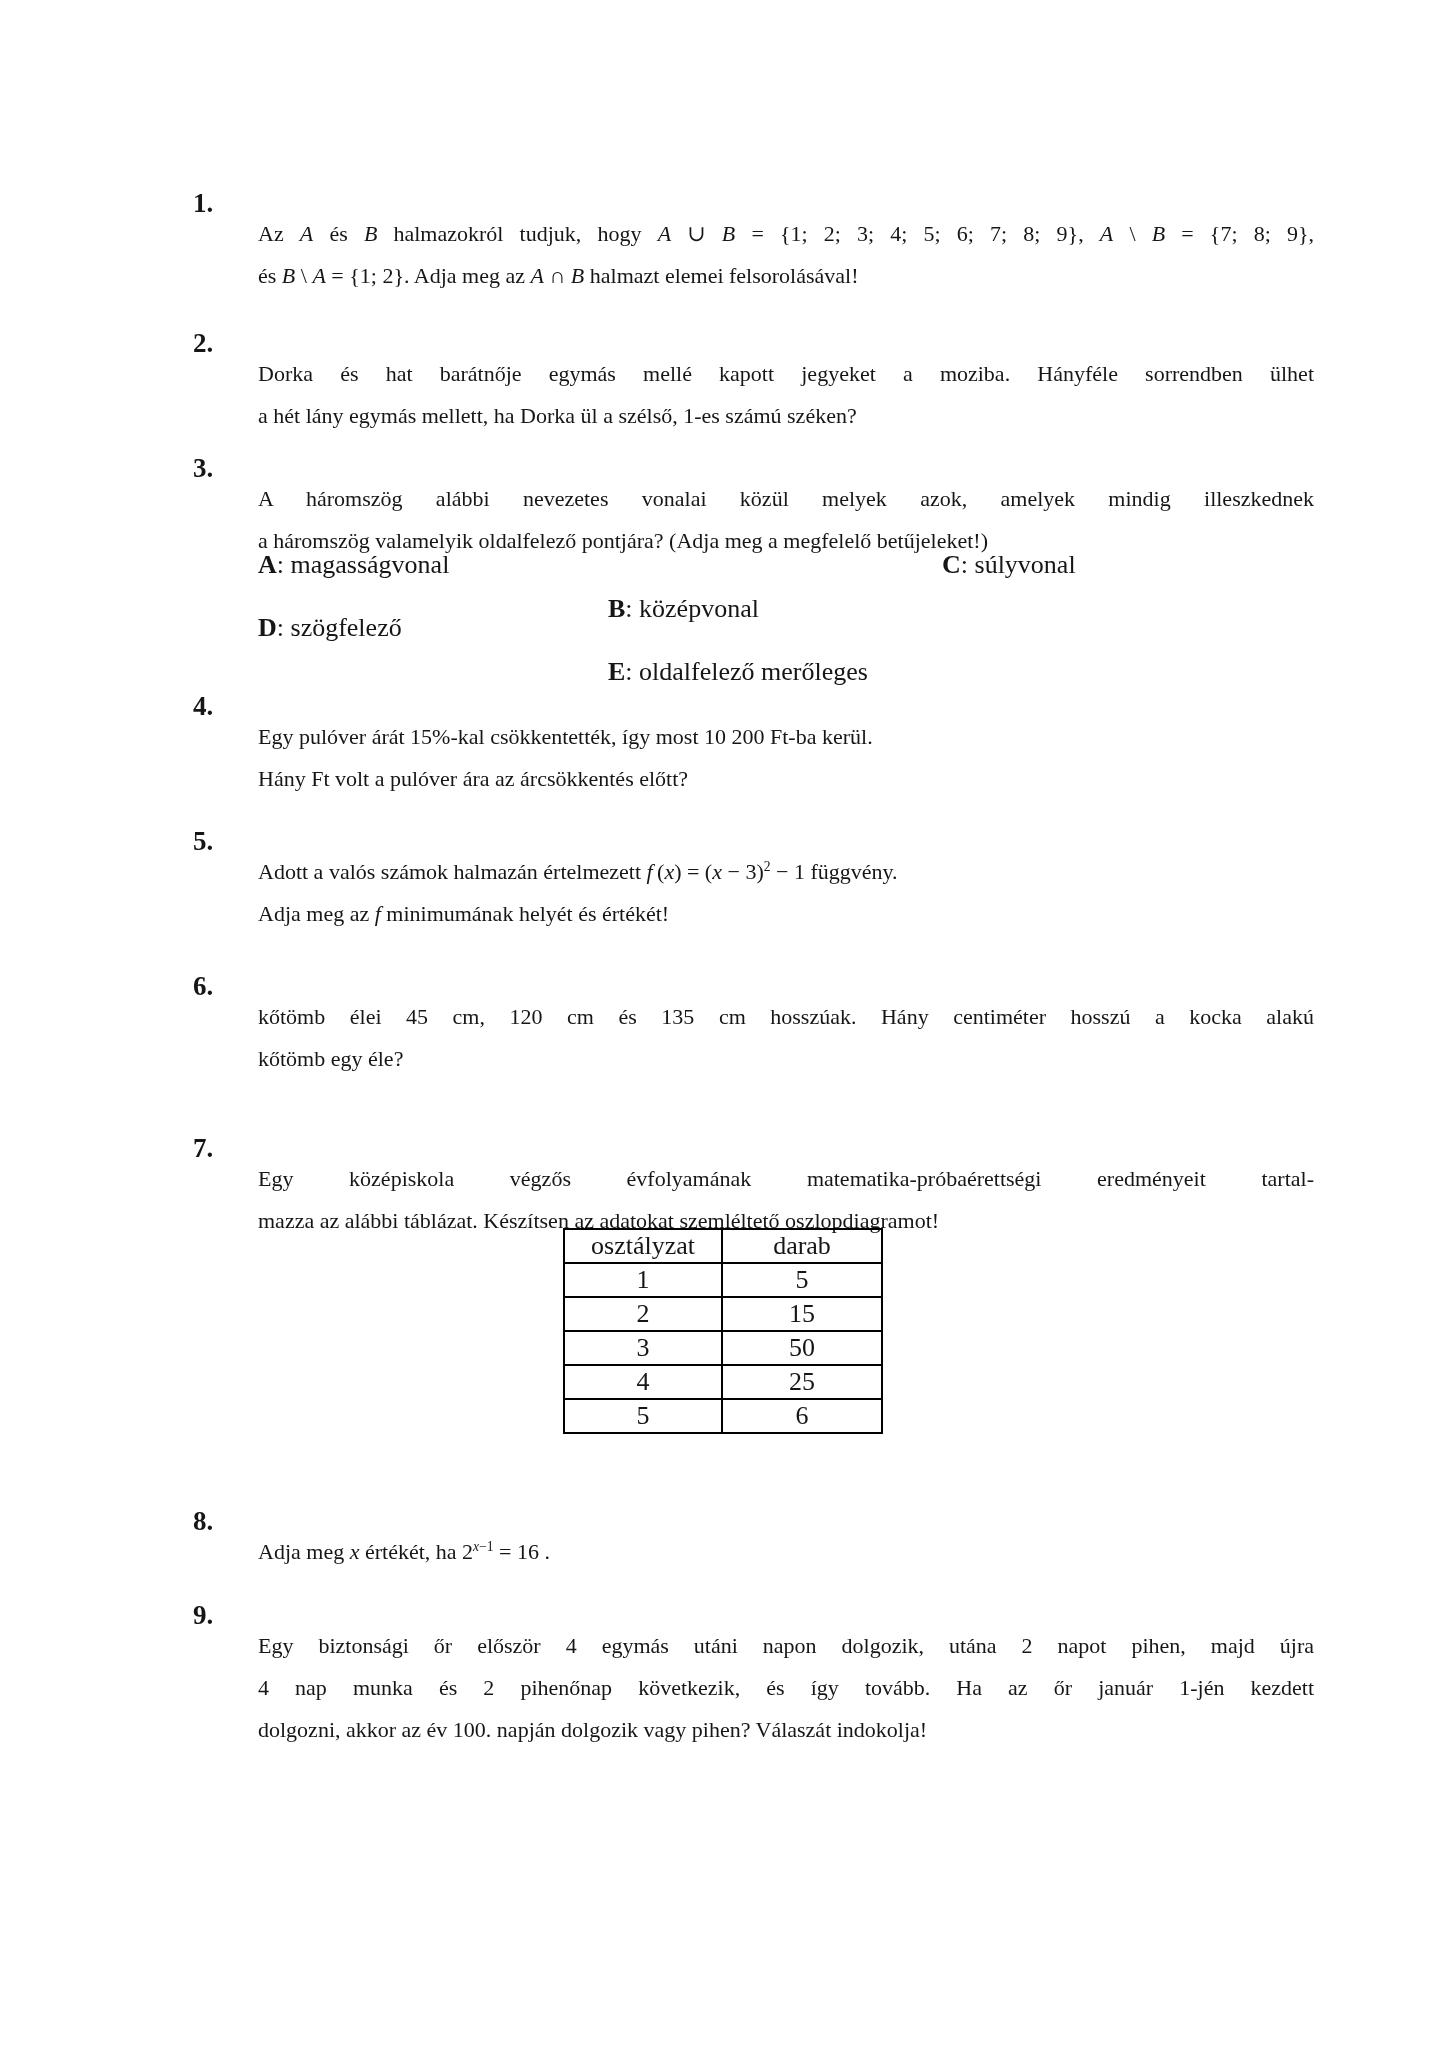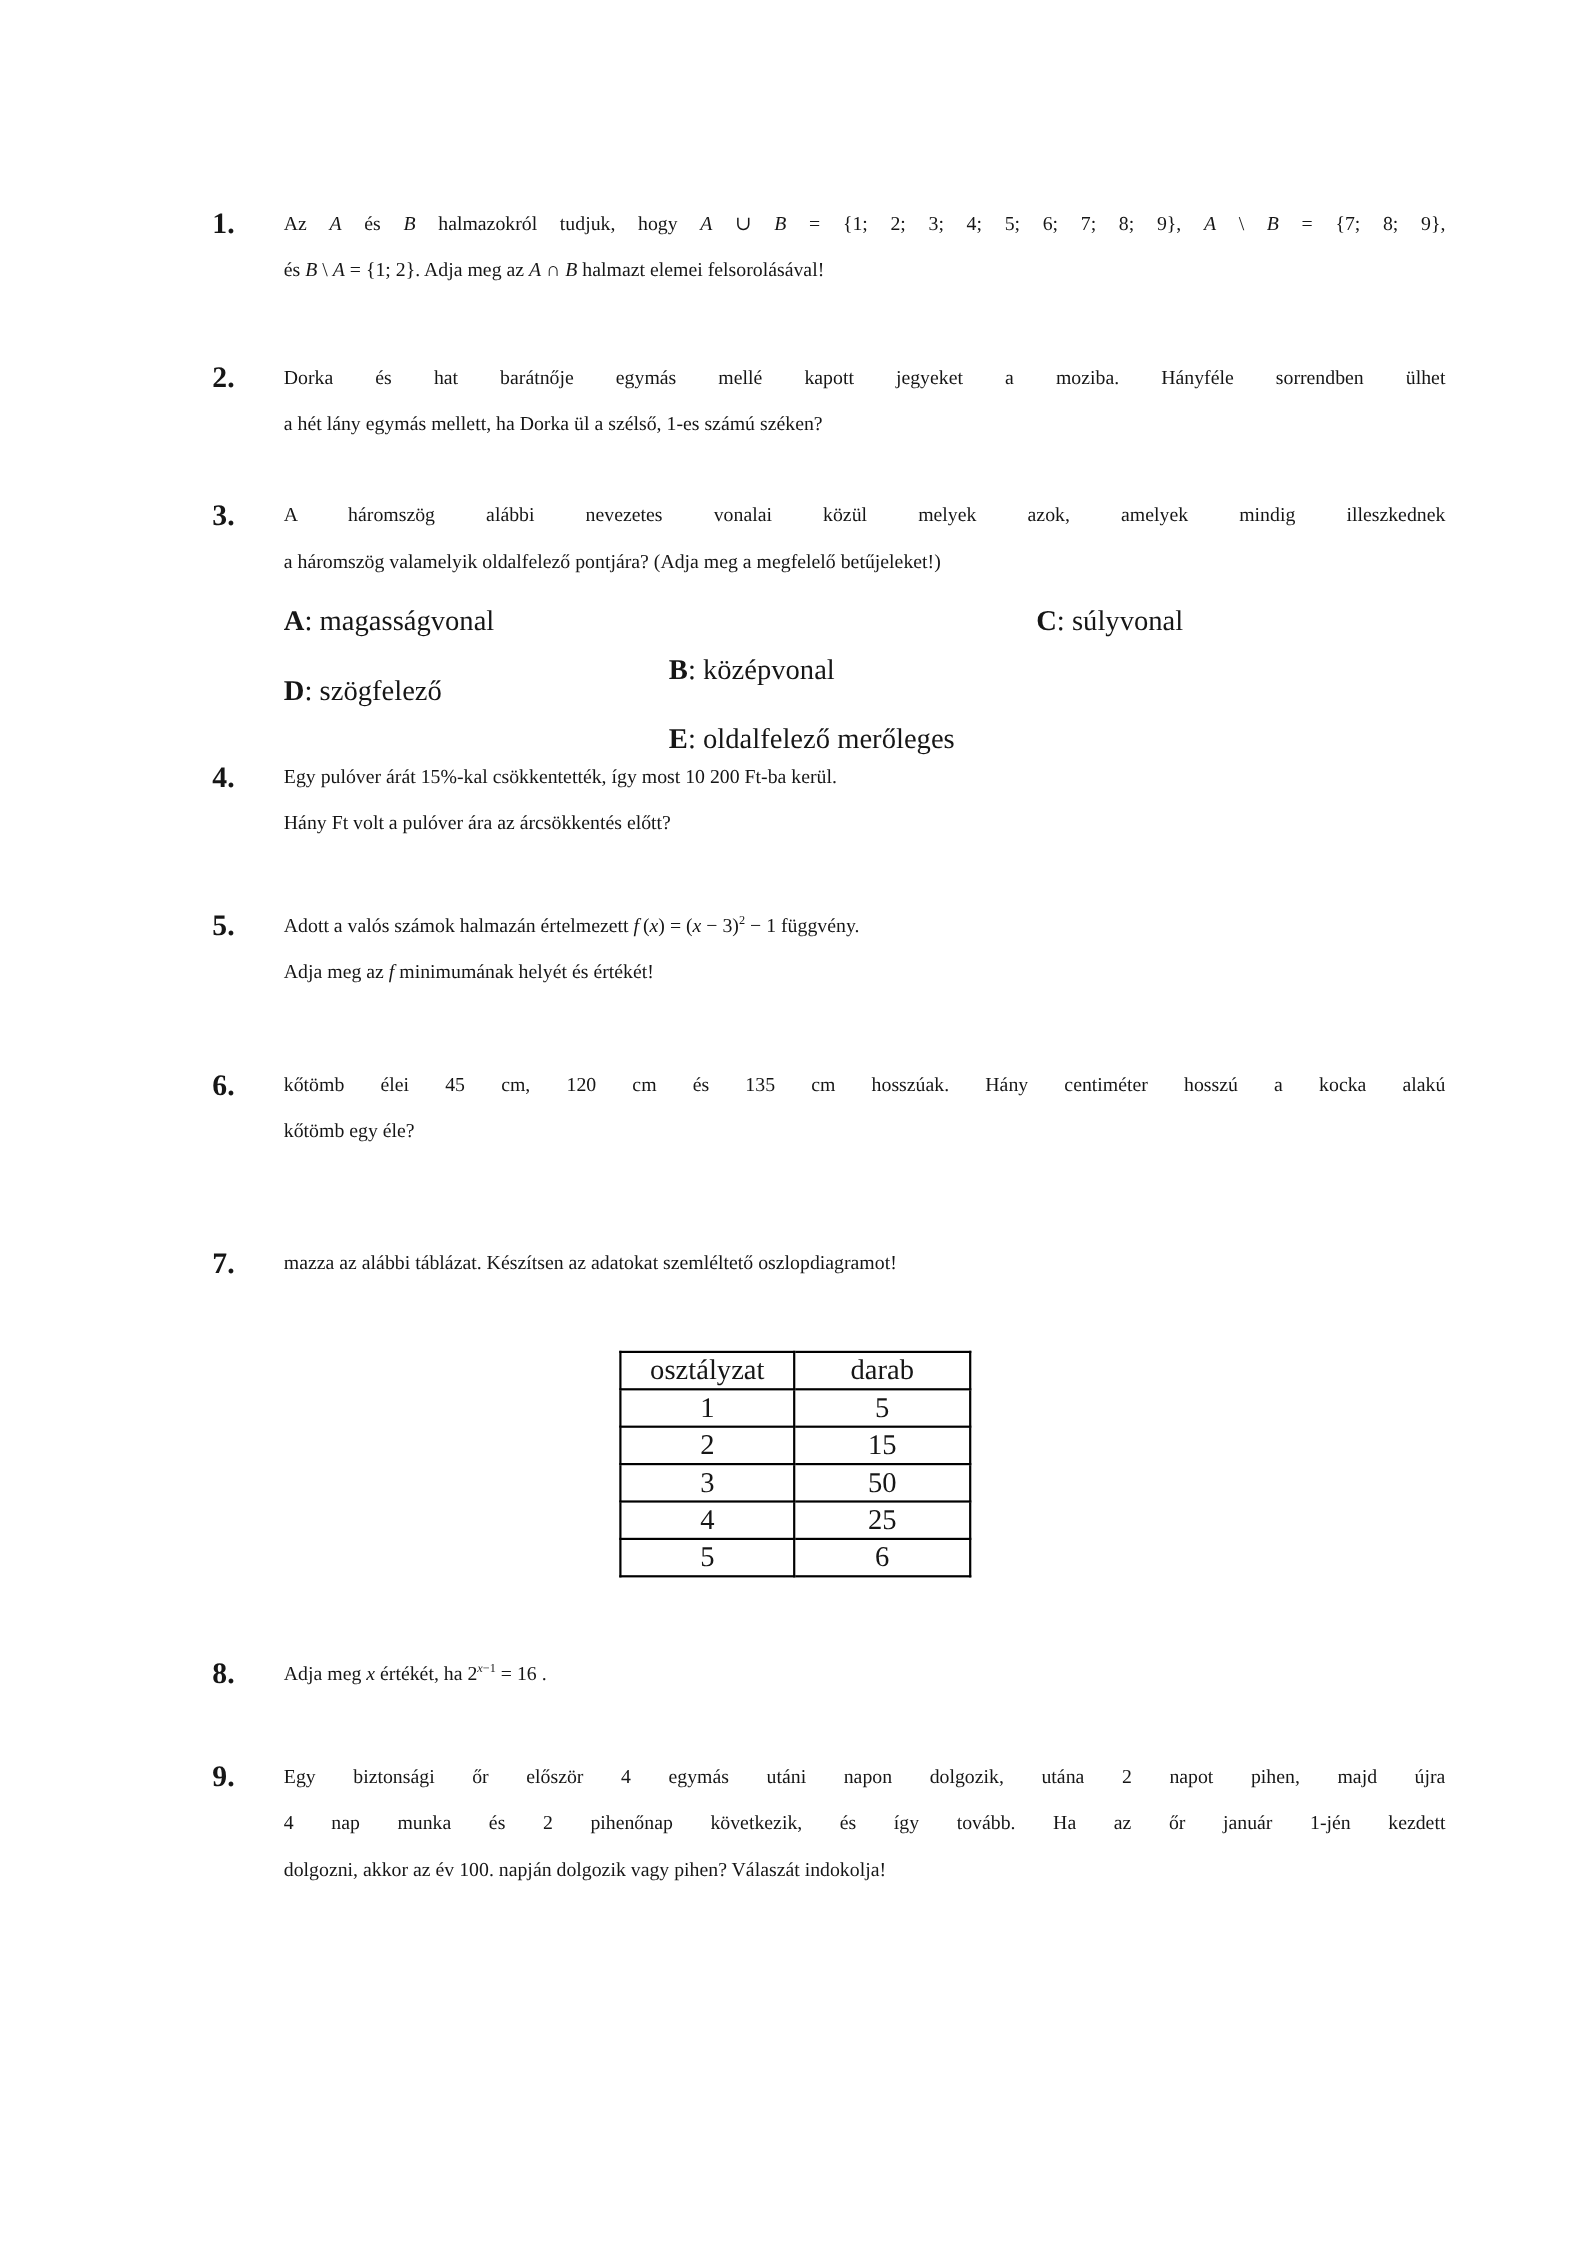--- a/index.html
+++ b/index.html
@@ -10,21 +10,21 @@
     background: #ffffff;
     font-family: "Liberation Serif", "DejaVu Serif", serif;
     color: #161616;
     overflow: hidden;
   }
   .problem { position: absolute; left: 193px; }
   .pnum {
     position: absolute; left: 0; top: 0;
     font-weight: bold; font-size: 27px; line-height: 42px;
   }
-  .ptext { margin-left: 65px; width: 1056px; font-size: 18px; line-height: 42px; }
+  .ptext { margin-left: 65px; width: 1056px; font-size: 22px; line-height: 42px; margin-top: 31px; }
   .line { white-space: nowrap; }
   .line.just { text-align: justify; text-align-last: justify; }
   sup { font-size: 62%; line-height: 0; vertical-align: super; }
   i { font-style: italic; }
   .options-row { position: absolute; left: 258px; width: 1056px; font-size: 26px; line-height: 40px; }
   .option { position: absolute; top: 0; white-space: nowrap; }
   .option.col-0 { left: 0; }
   .option.col-1 { left: 350px; margin-top: 44px; }
   .option.col-2 { left: 684px; }
   .olabel { font-weight: bold; }
@@ -114,20 +114,21 @@
     <div class="pnum">6.</div>
     <div class="ptext">
       <div class="line just">kőtömb élei 45 cm, 120 cm és 135 cm hosszúak. Hány centiméter hosszú a kocka alakú</div>
       <div class="line">kőtömb egy éle?</div>
     </div>
   </div>
 
   <div class="problem" style="top:1127px">
     <div class="pnum">7.</div>
     <div class="ptext">
+      <div class="line just">Egy középiskola végzős évfolyamának matematika-próbaérettségi eredményeit tartal-</div>
       <div class="line">mazza az alábbi táblázat. Készítsen az adatokat szemléltető oszlopdiagramot!</div>
     </div>
   </div>
 
   <table class="results">
     <colgroup>
         <col class="c1">
         <col class="c2">
       </colgroup>
     <tbody>

